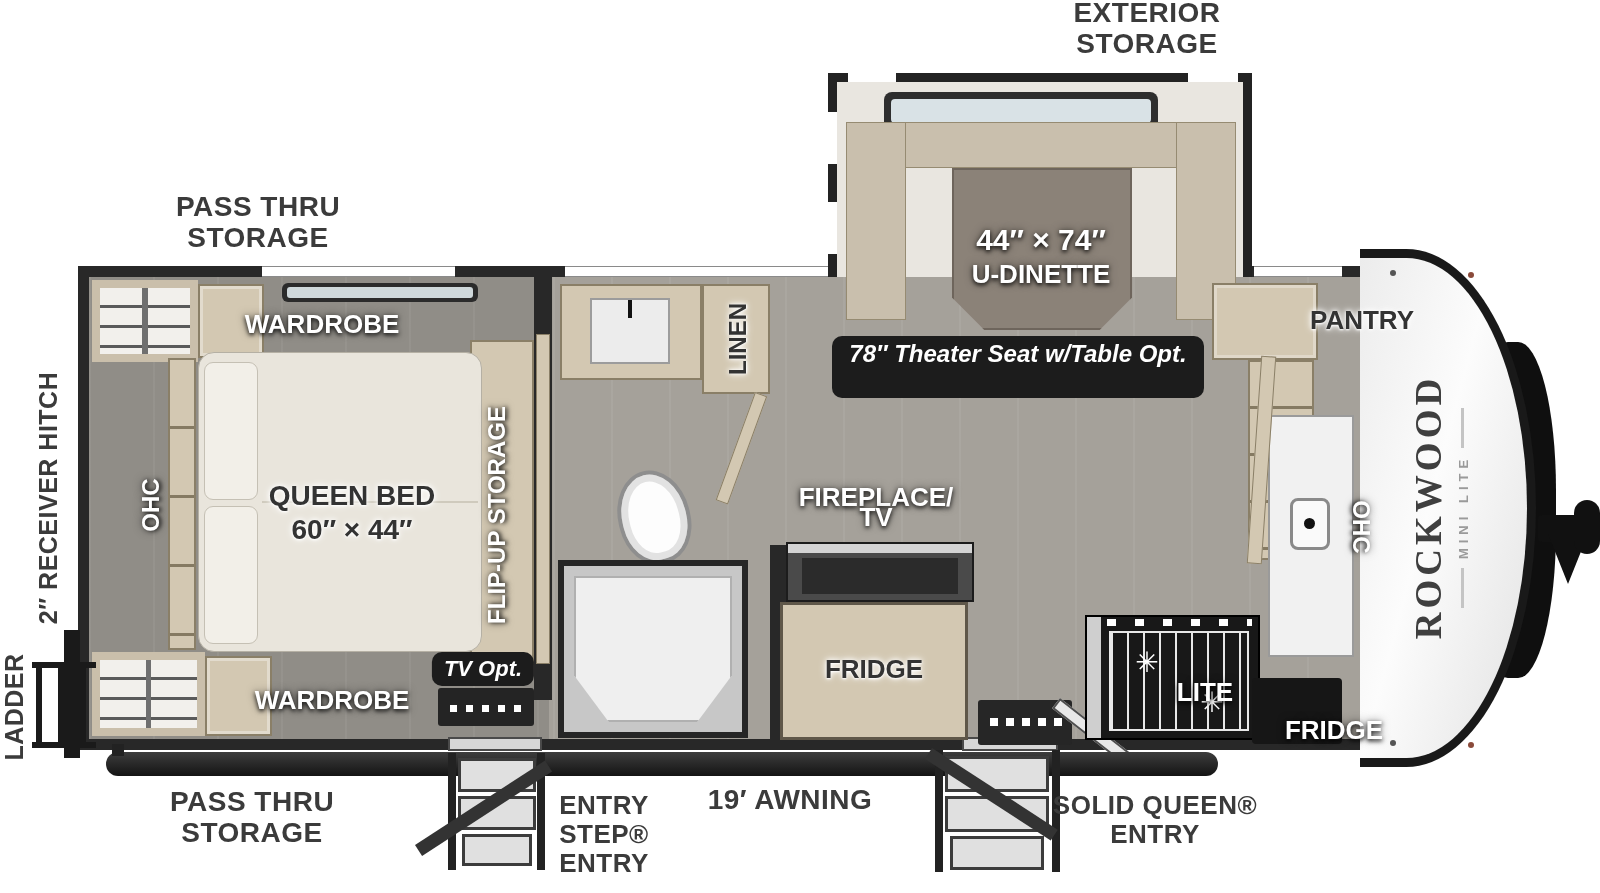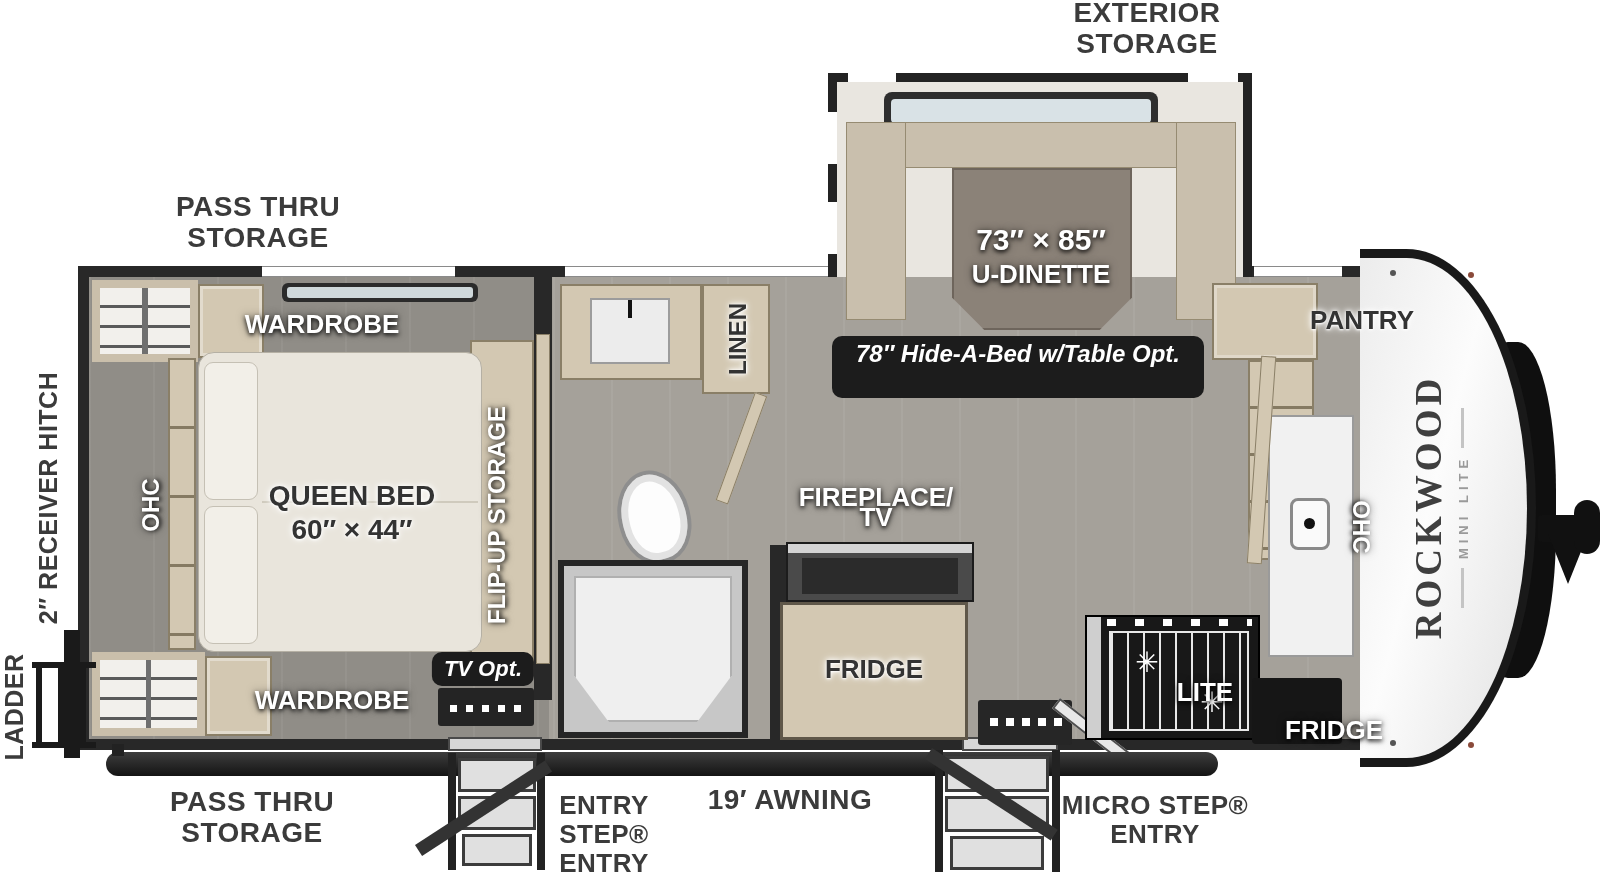--- a/index.html
+++ b/index.html
@@ -55,21 +55,21 @@
   <div class="abs" style="left:1188px; top:73px; width:50px; height:9px; background:#fff;"></div>
   <div class="abs" style="left:884px; top:92px; width:274px; height:38px; background:#2e2e2e; border-radius:8px;">
     <div class="abs" style="left:7px; top:7px; width:260px; height:24px; background:#d9e2e6; border-radius:4px;"></div>
   </div>
 
   <div class="abs" style="left:846px; top:122px; width:390px; height:46px; background:#c9bfad; border:1px solid #968b72;"></div>
   <div class="abs" style="left:846px; top:122px; width:60px; height:198px; background:#c9bfad; border:1px solid #968b72;"></div>
   <div class="abs" style="left:1176px; top:122px; width:60px; height:198px; background:#c9bfad; border:1px solid #968b72;"></div>
   <div class="abs" style="left:952px; top:168px; width:180px; height:162px; background:#8b8278; border:2px solid #6e655c;
               clip-path:polygon(0 0,100% 0,100% 80%,82% 100%,18% 100%,0 80%);"></div>
-  <div class="abs ctr lbl-white" style="left:1041px; top:240px; font-size:30px;">73″ × 85″</div>
+  <div class="abs ctr lbl-white" style="left:1041px; top:240px; font-size:30px;">44″ × 74″</div>
   <div class="abs ctr lbl-white" style="left:1041px; top:274px; font-size:26px;">U-DINETTE</div>
 
   <div class="abs shelf" style="left:92px; top:280px; width:106px; height:82px;"></div>
   <div class="abs wood" style="left:198px; top:284px; width:66px; height:74px; box-shadow:inset 0 0 0 3px rgba(255,255,255,.35);"></div>
   <div class="abs" style="left:282px; top:283px; width:196px; height:19px; background:#2b2b2b; border-radius:6px;">
     <div class="abs" style="left:5px; top:4px; width:186px; height:11px; background:#cfd8db; border-radius:3px;"></div>
   </div>
   <div class="abs wood" style="left:470px; top:340px; width:64px; height:325px;"></div>
   <div class="abs" style="left:168px; top:358px; width:28px; height:292px; background:
        repeating-linear-gradient(180deg, rgba(0,0,0,0) 0 66px, #857a62 66px 69px), #d3c8b2; border:2px solid #8a7f67;"></div>
@@ -178,21 +178,21 @@
   <div class="abs ctr lbl-white" style="left:322px; top:324px;">WARDROBE</div>
   <div class="abs ctr lbl-white" style="left:332px; top:700px;">WARDROBE</div>
   <div class="abs ctr lbl-dark" style="left:352px; top:496px; font-size:28px;">QUEEN BED</div>
   <div class="abs ctr lbl-dark" style="left:352px; top:530px; font-size:28px;">60″ × 44″</div>
   <div class="abs vccw lbl-white" style="left:151px; top:505px; font-size:24px;">OHC</div>
   <div class="abs vccw lbl-white" style="left:497px; top:515px; font-size:24px;">FLIP-UP STORAGE</div>
   <div class="abs ctr badge" style="left:483px; top:669px; padding:4px 12px; font-size:22px;">TV Opt.</div>
   <div class="abs vccw lbl-dark" style="left:738px; top:339px; font-size:24px;">LINEN</div>
 
   <div class="abs badge" style="left:832px; top:336px; width:372px; height:62px; font-size:24px; line-height:29px; padding-top:3px;">
-    <div>78″ Hide-A-Bed w/Table Opt.</div>
+    <div>78″ Theater Seat w/Table Opt.</div>
   </div>
 
   <div class="abs ctr lbl-white" style="left:876px; top:497px;">FIREPLACE/</div>
   <div class="abs ctr lbl-white" style="left:876px; top:517px;">TV</div>
   <div class="abs ctr lbl-dark" style="left:874px; top:669px;">FRIDGE</div>
   <div class="abs ctr lbl-white" style="left:1205px; top:692px;">LITE</div>
   <div class="abs ctr lbl-dark" style="left:1362px; top:320px;">PANTRY</div>
   <div class="abs vcw lbl-white" style="left:1361px; top:527px; font-size:24px;">OHC</div>
   <div class="abs ctr lbl-white" style="left:1334px; top:730px;">FRIDGE</div>
 
@@ -210,17 +210,17 @@
   </div>
   <div class="abs vccw lbl-ext" style="left:14px; top:707px; font-size:25px;">LADDER</div>
   <div class="abs vccw lbl-ext" style="left:48px; top:498px; font-size:25px;">2″ RECEIVER HITCH</div>
   <div class="abs ctr lbl-ext" style="left:790px; top:800px;text-align:center;">19′ AWNING</div>
   <div class="abs ctr lbl-ext" style="left:604px; top:835px; font-size:26px;">
     <div>ENTRY</div>
     <div>STEP®</div>
     <div>ENTRY</div>
   </div>
   <div class="abs ctr lbl-ext" style="left:1155px; top:820px; font-size:26px;">
-    <div>MICRO STEP®</div>
+    <div>SOLID QUEEN®</div>
     <div>ENTRY</div>
   </div>
 
 </div>
 
 </body></html>

